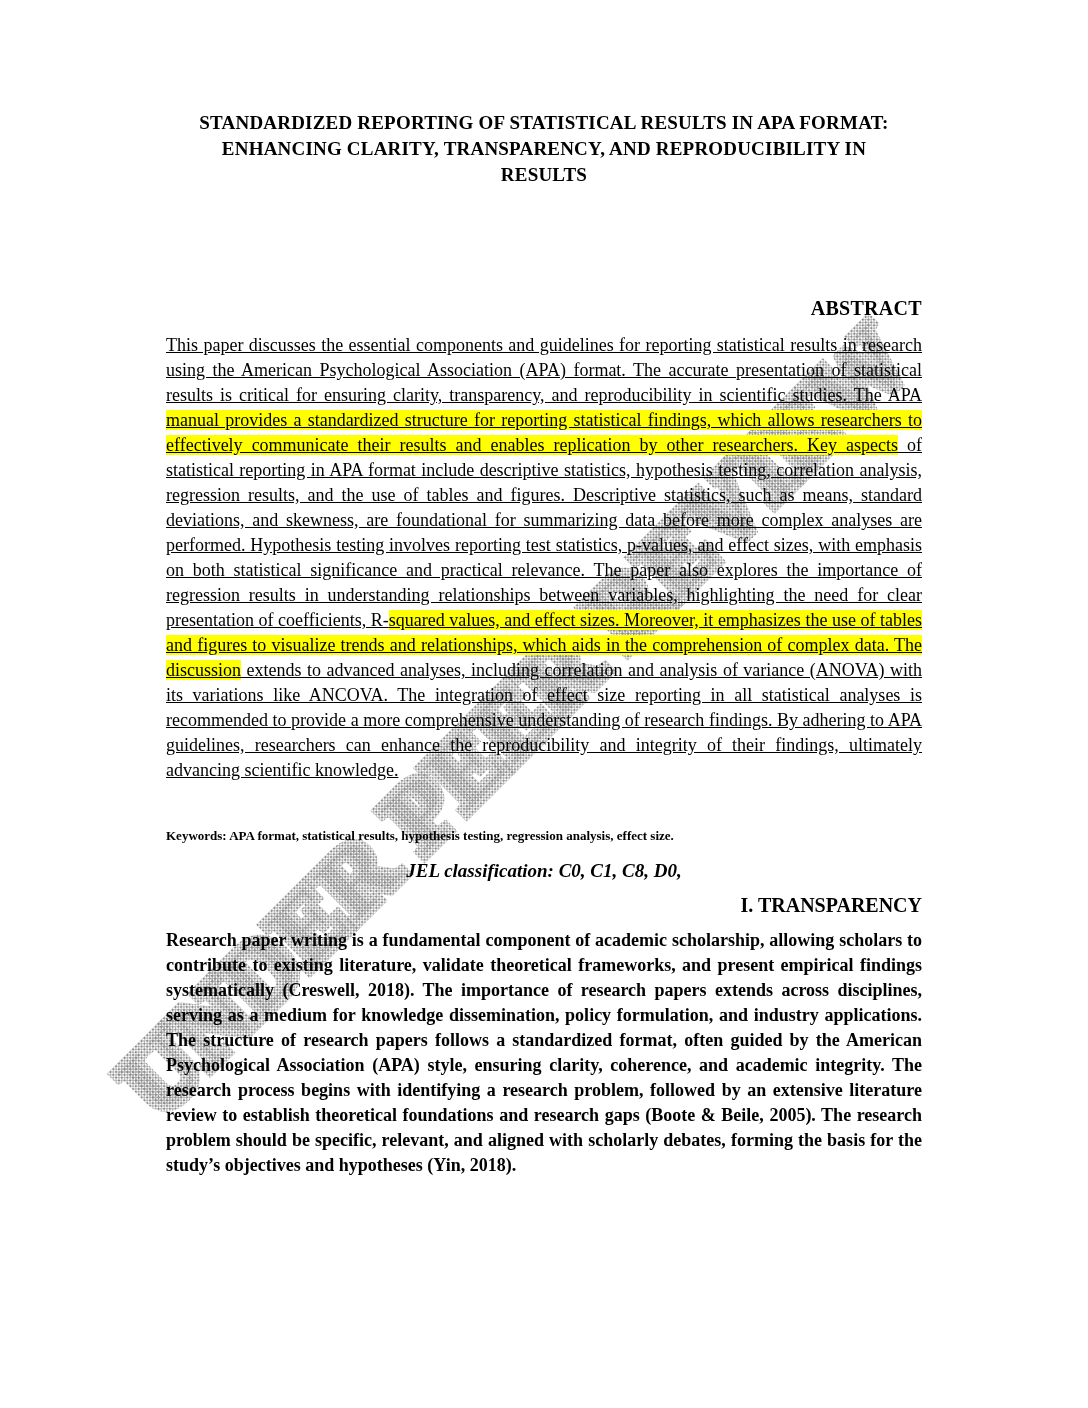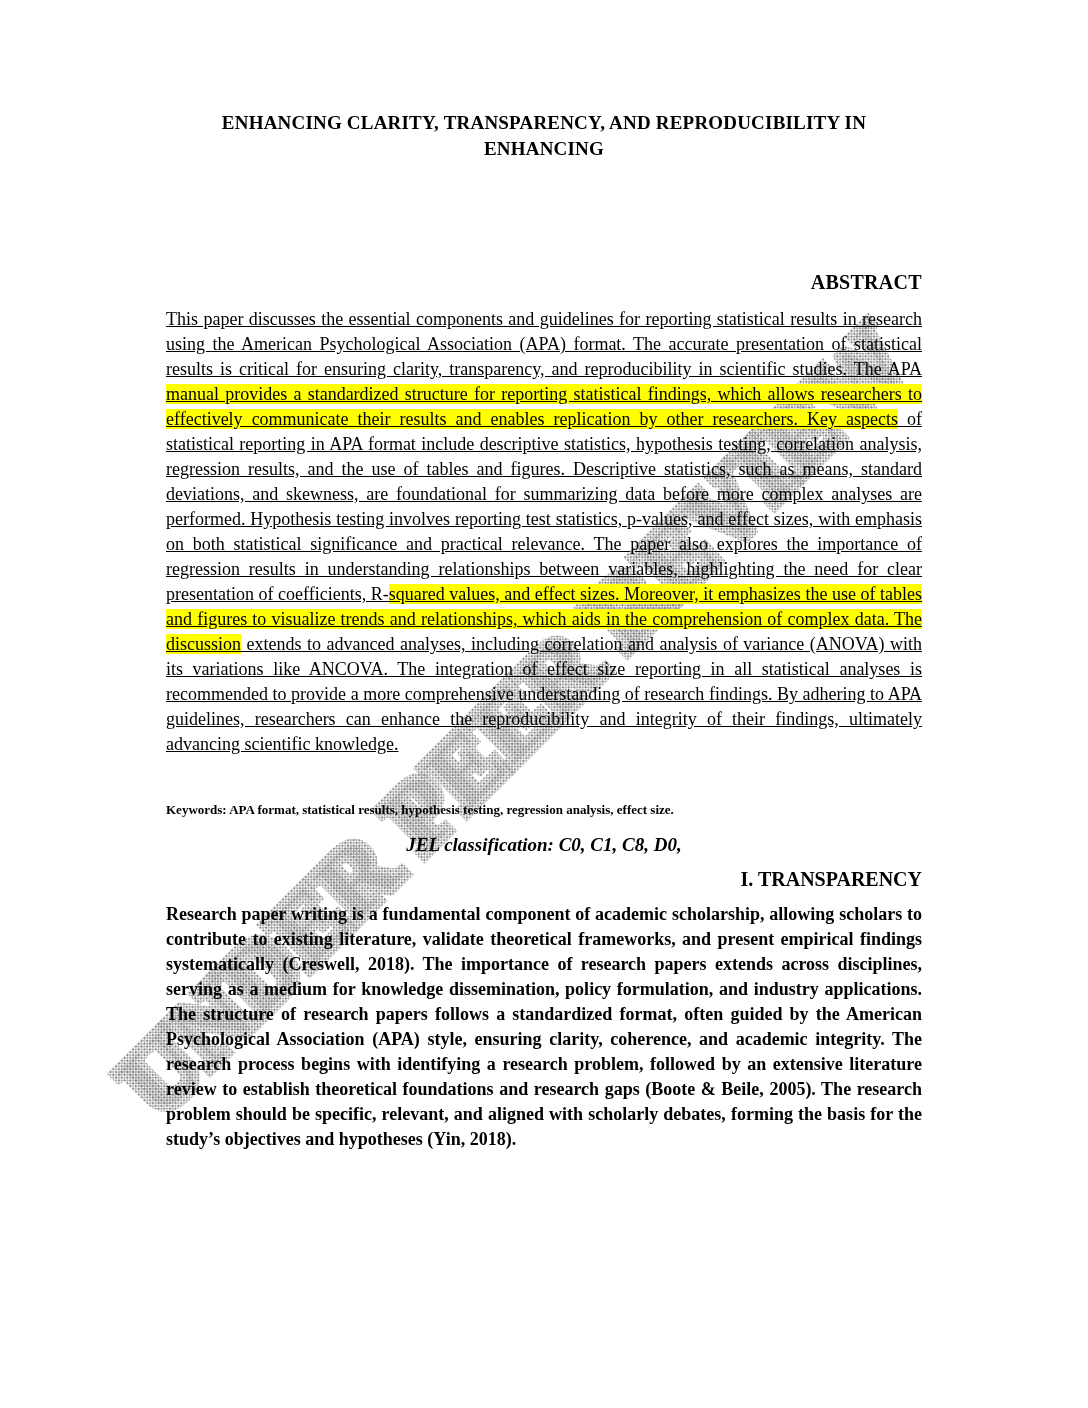--- a/index.html
+++ b/index.html
@@ -75,22 +75,23 @@
         <circle cx="1" cy="1" r="1.3" fill="#8f8f8f"></circle>
         <circle cx="3" cy="3" r="1.1" fill="#a6a6a6"></circle>
       </pattern>
     </defs>
     <text x="600" y="185" text-anchor="middle" font-family="Liberation Serif, DejaVu Serif, serif" font-weight="bold" font-size="95" letter-spacing="2" fill="url(#halftone)" stroke="url(#halftone)" stroke-width="14">UNDER PEER REVIEW</text>
   </svg>
 
   <div class="content">
 
     <h1 class="paper-title">
+      <span class="tline">STANDARDIZED REPORTING OF STATISTICAL RESULTS IN APA FORMAT:</span>
       <span class="tline">ENHANCING CLARITY, TRANSPARENCY, AND REPRODUCIBILITY IN</span>
-      <span class="tline">ENHANCING</span>
+      <span class="tline">RESULTS</span>
     </h1>
 
     <h2 class="section-heading abstract-heading">ABSTRACT</h2>
 
     <p class="body-text abstract-paragraph"><span>This paper discusses the essential components and guidelines for reporting statistical results in research using the American Psychological Association (APA) format. The accurate presentation of statistical results is critical for ensuring clarity, transparency, and reproducibility in scientific studies. The APA </span><span class="hl" style="background: rgb(255, 255, 0);">manual provides a standardized structure for reporting statistical findings, which allows researchers to effectively communicate their results and enables replication by other researchers. Key aspects</span><span> of statistical reporting in APA format include descriptive statistics, hypothesis testing, correlation analysis, regression results, and the use of tables and figures. Descriptive statistics, such as means, standard deviations, and skewness, are foundational for summarizing data before more complex analyses are performed. Hypothesis testing involves reporting test statistics, p-values, and effect sizes, with emphasis on both statistical significance and practical relevance. The paper also explores the importance of regression results in understanding relationships between variables, highlighting the need for clear presentation of coefficients, R-</span><span class="hl" style="background: rgb(255, 255, 0);">squared values, and effect sizes. Moreover, it emphasizes the use of tables and figures to visualize trends and relationships, which aids in the comprehension of complex data. The discussion</span><span> extends to advanced analyses, including correlation and analysis of variance (ANOVA) with its variations like ANCOVA. The integration of effect size reporting in all statistical analyses is recommended to provide a more comprehensive understanding of research findings. By adhering to APA guidelines, researchers can enhance the reproducibility and integrity of their findings, ultimately advancing scientific knowledge.</span></p>
 
     <p class="keywords-line">Keywords: APA format, statistical results, hypothesis testing, regression analysis, effect size.</p>
 
     <p class="jel-line">JEL classification: C0, C1, C8, D0,</p>
 

